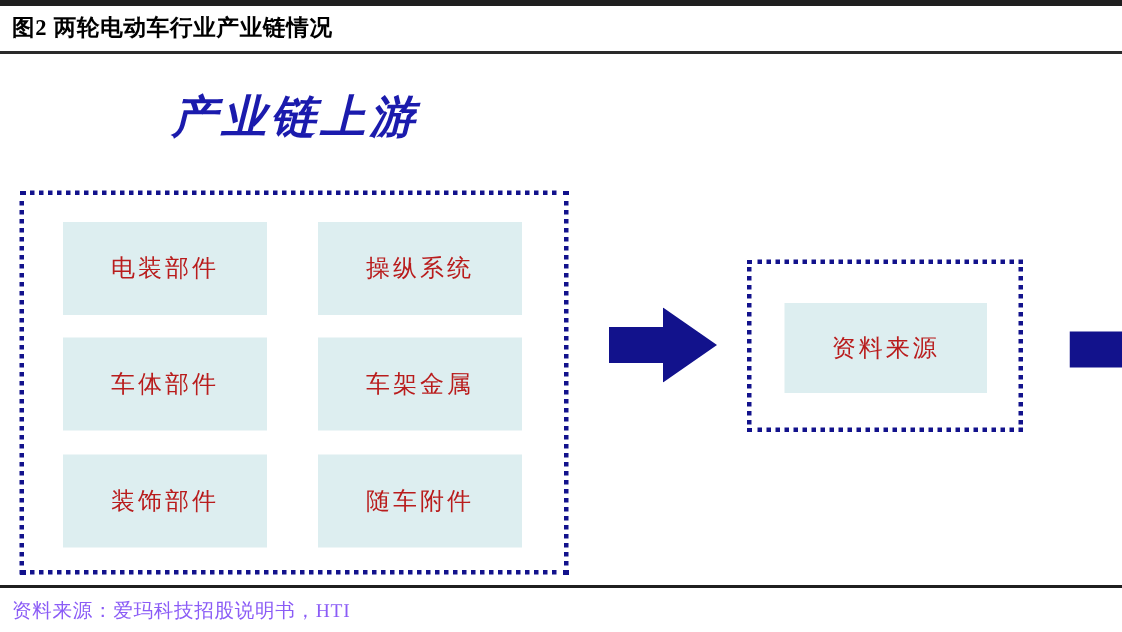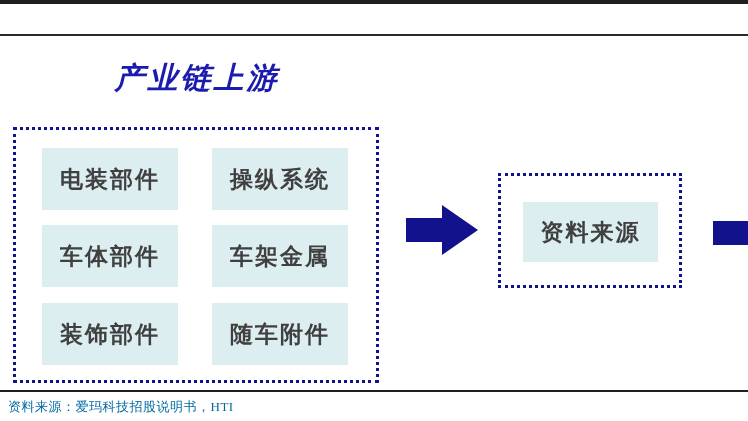--- a/index.html
+++ b/index.html
@@ -18,39 +18,40 @@
     color:var(--header-blue,#1b1bad);letter-spacing:3px;white-space:nowrap;font-style:italic;
   }
   .hdr-up{left:14px;width:366px;}
   .hdr-mid{left:498px;width:184px;}
   .panel{position:absolute;border:3px dotted var(--navy,#22228e);box-sizing:border-box;}
   .panel-up{left:13px;top:127px;width:366px;height:256px;}
   .panel-mid{left:498px;top:173px;width:184px;height:115px;}
   .pbox{
     position:absolute;width:136px;height:62px;background:var(--box-bg,#ddeef0);
     display:flex;align-items:center;justify-content:center;
-    font-size:23px;font-weight:bold;color:#404040;letter-spacing:2px;white-space:nowrap;
+    font-size:16px;font-weight:normal;color:#b91c1c;letter-spacing:2px;white-space:nowrap;
   }
   .pbox-mid{width:135px;height:60px;left:22px;top:26px;}
   .arrow{position:absolute;display:block;}
   .arrow polygon{fill:var(--navy,#12128c);}
   .arrow-1{left:406px;top:205px;width:72px;height:50px;}
   .arrow-2{left:713px;top:208px;width:72px;height:50px;}
   .rule-bottom{position:absolute;left:0;top:390px;width:748px;height:2px;background:#1f1f1f;}
   .source{
-    position:absolute;left:8px;top:398px;font-size:13px;color:#0369a1;
+    position:absolute;left:8px;top:398px;font-size:13px;color:#8b5cf6;
     letter-spacing:0.5px;white-space:nowrap;
   }
 </style>
 </head>
 <body>
 
 <div class="page">
 
   <div class="rule-top"></div>
+  <div class="fig-title">图2  两轮电动车行业产业链情况</div>
   <div class="rule-title"></div>
 
   <div class="hdr hdr-up">产业链上游</div>
 
   <div class="panel panel-up">
     <div class="pbox" style="left:26px;top:18px">电装部件</div>
     <div class="pbox" style="left:196px;top:18px">操纵系统</div>
     <div class="pbox" style="left:26px;top:95px">车体部件</div>
     <div class="pbox" style="left:196px;top:95px">车架金属</div>
     <div class="pbox" style="left:26px;top:173px">装饰部件</div>

